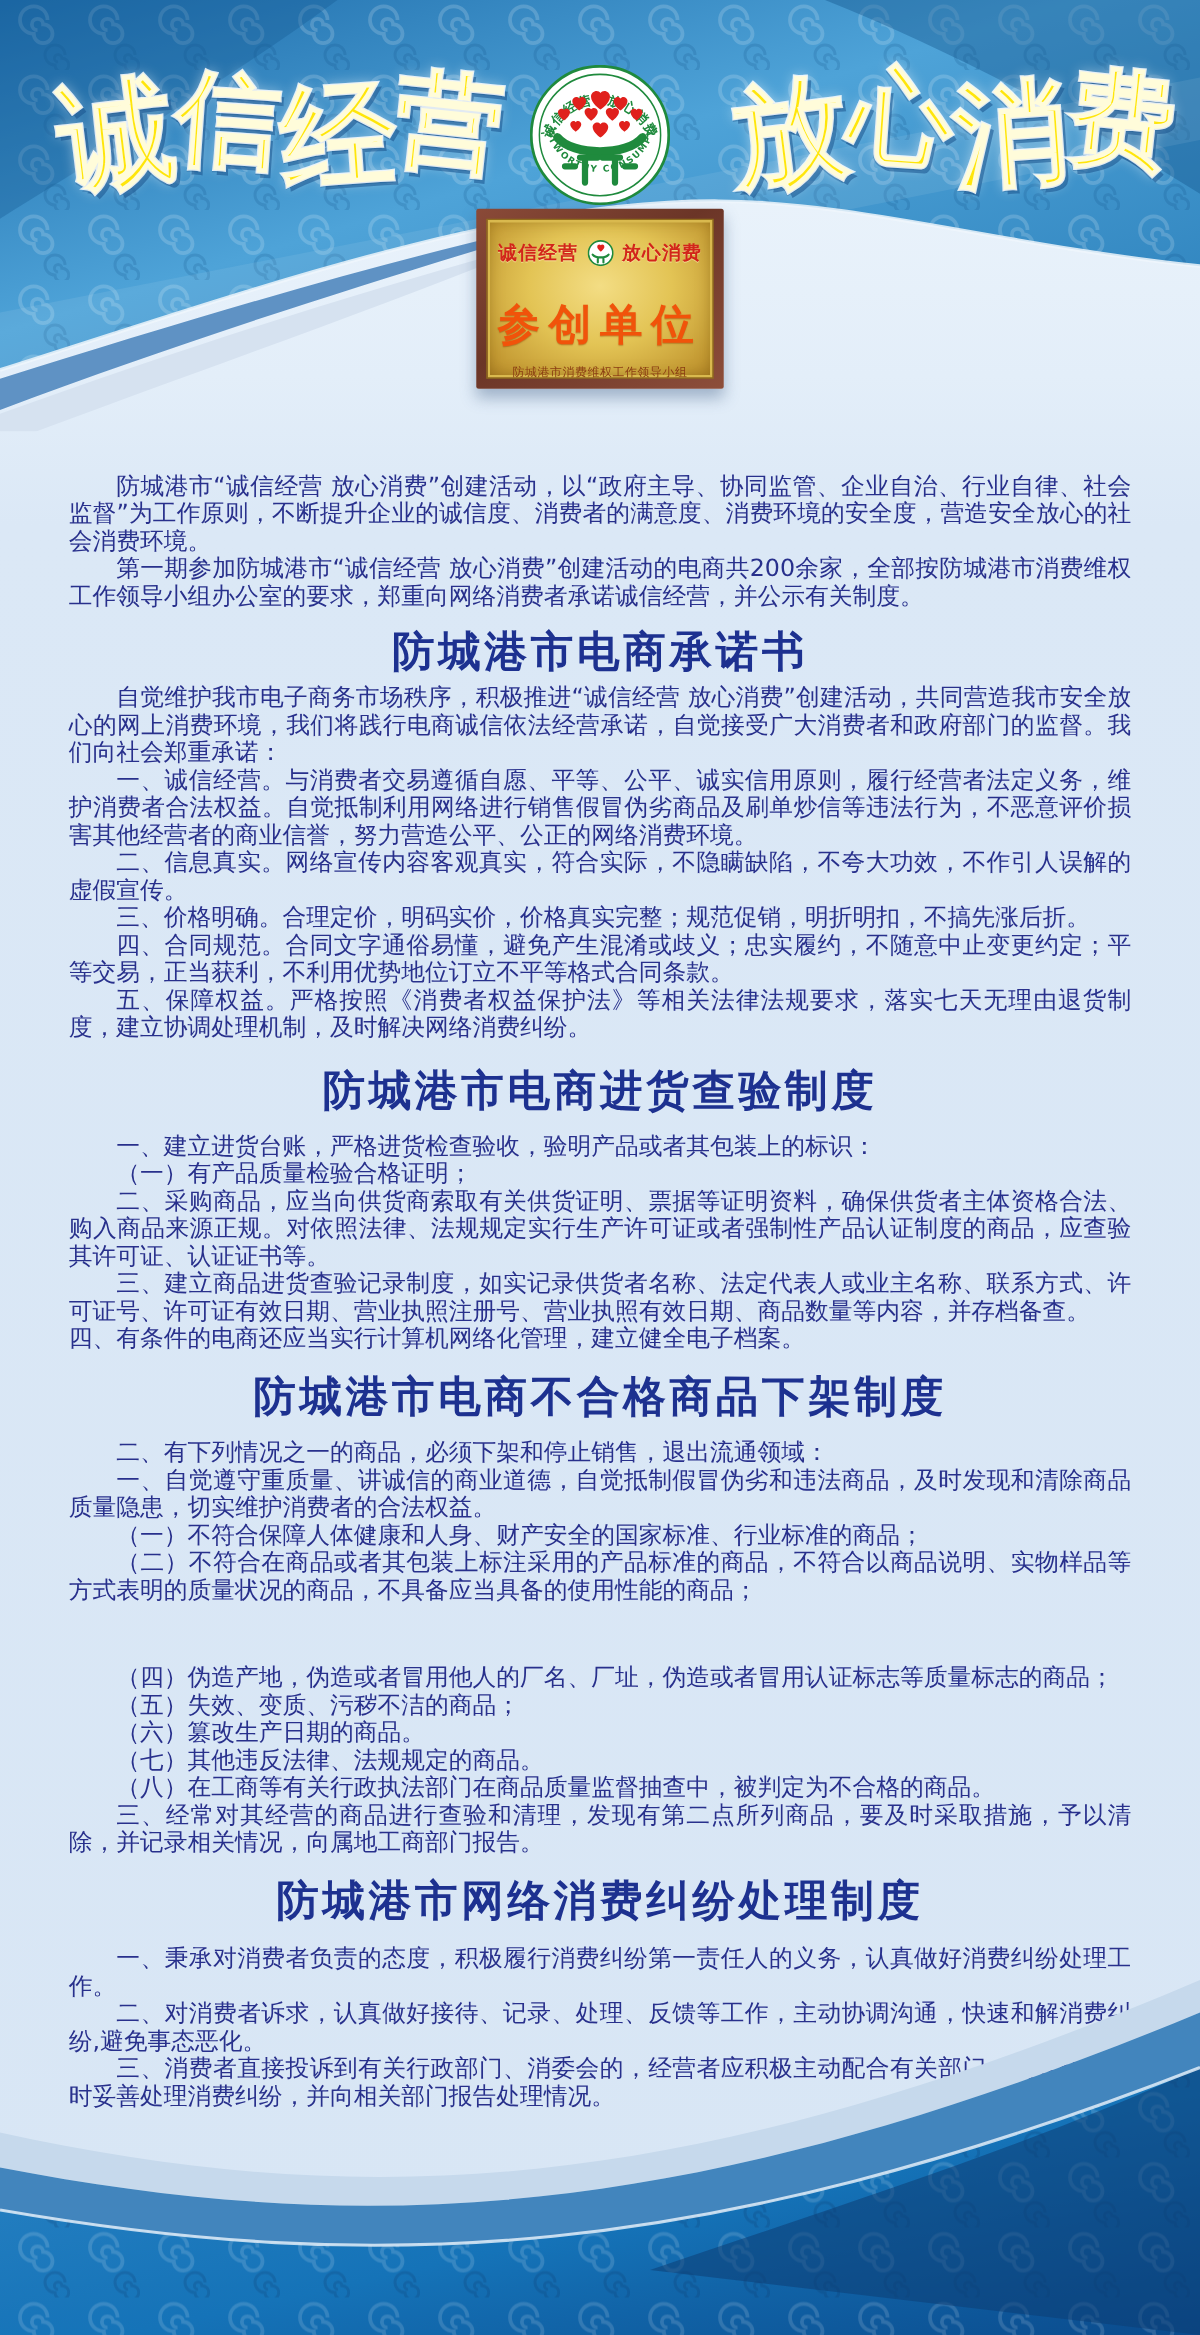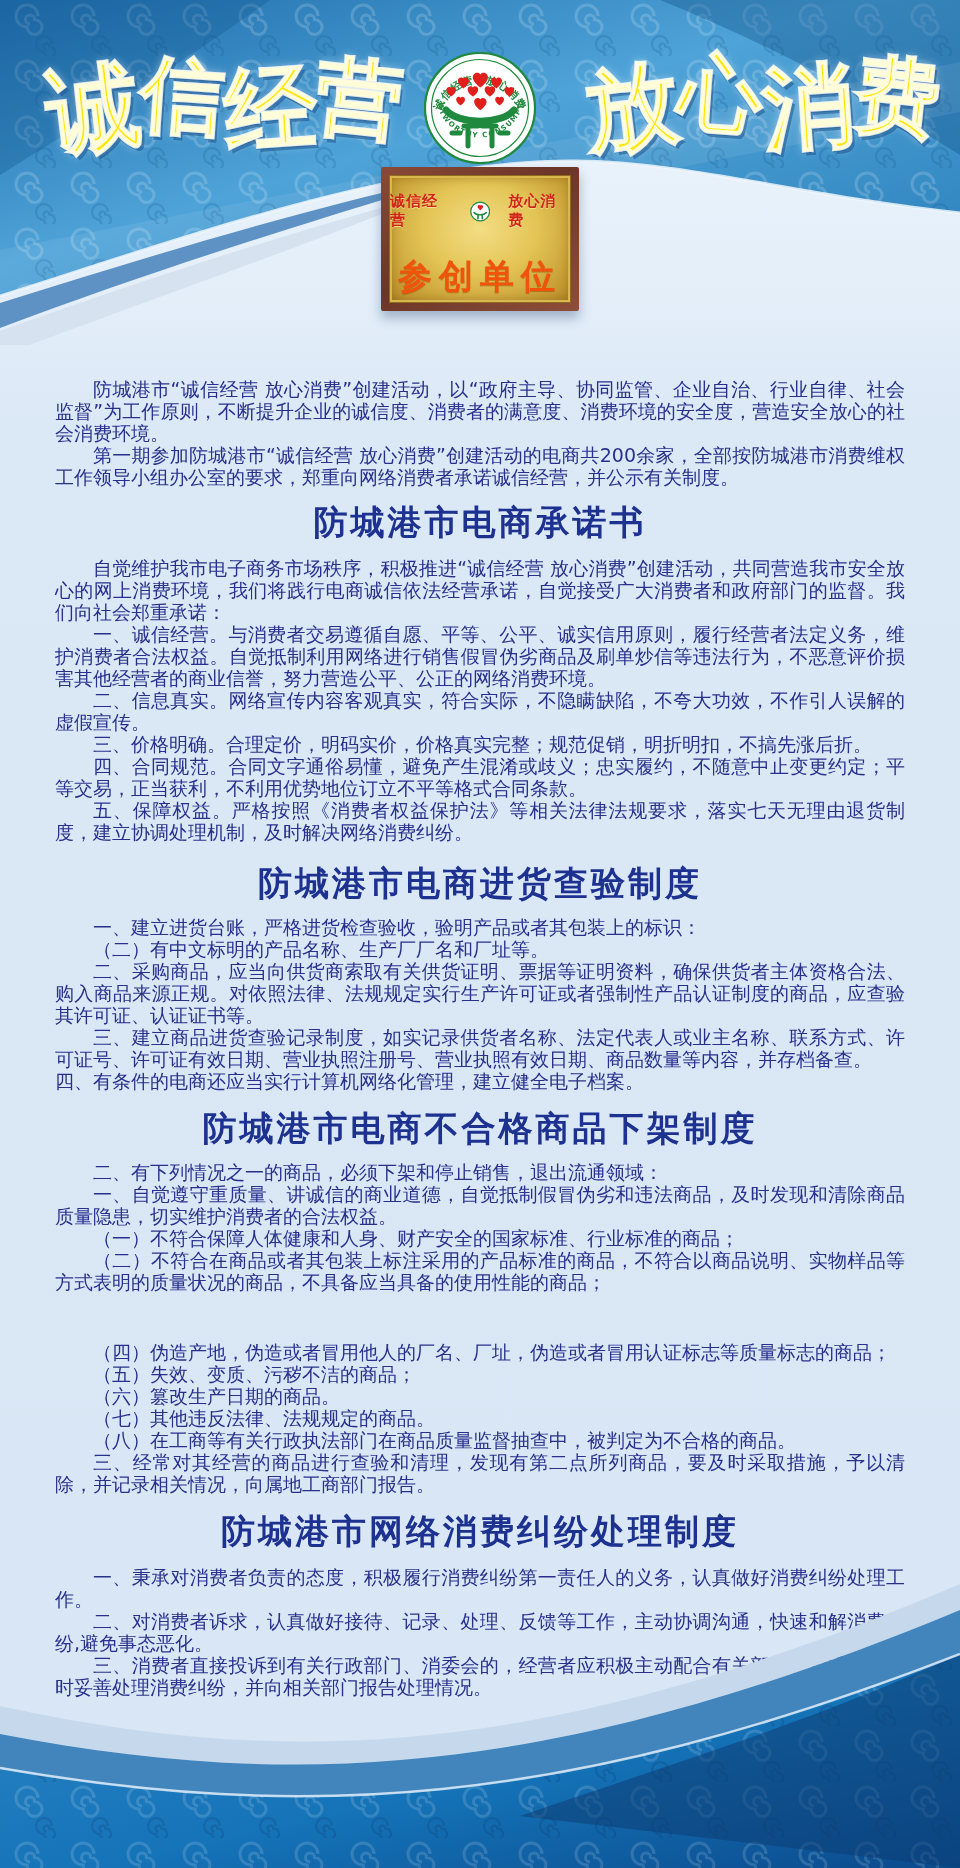--- a/index.html
+++ b/index.html
@@ -23,32 +23,32 @@
   .banner-title .t3{font-size:86px;transform:rotate(6deg) translateY(0);}
   .logo{position:absolute;left:424px;top:52px;width:112px;height:112px;}
   
   .plaque{position:absolute;left:50%;top:167px;transform:translateX(-50%);width:198px;height:144px;
     background:linear-gradient(145deg,#8a4a38 0%,#6b3527 45%,#8d4e3a 100%);
     padding:8px;border-radius:2px;box-shadow:0 7px 12px rgba(60,90,130,.40);}
   .plate{width:100%;height:100%;position:relative;overflow:hidden;
     background:radial-gradient(ellipse at 50% 42%,#f3dd84 0%,#e3c455 45%,#c49a33 85%,#b08327 100%);
     border:1px solid #8f6c1d;box-shadow:inset 0 0 0 2px #d9b94e, inset 0 0 12px rgba(120,85,10,.55);
     display:flex;flex-direction:column;align-items:center;}
-  .plate-row1{margin-top:16px;display:flex;align-items:center;gap:18px;
+  .plate-row1{margin-top:16px;display:flex;align-items:center;gap:7px;
     color:#d2251a;font-weight:bold;font-size:15px;letter-spacing:1px;
     text-shadow:0 1px 0 rgba(255,240,180,.6);}
   .plate-main{margin-top:24px;color:#f1530a;font-weight:900;font-size:34px;letter-spacing:7px;
     text-shadow:0 1px 1px rgba(140,60,0,.45);}
   .plate-sub{margin-top:10px;color:#8a3c12;font-size:9.5px;letter-spacing:.5px;line-height:1.35;text-align:right;}
   
   main.content{position:absolute;left:55px;top:378px;width:850px;color:#28308c;}
   main.content p{margin:0;font-size:19px;line-height:22px;text-align:justify;letter-spacing:0;}
   main.content h2{font-size:34px;line-height:41px;font-weight:900;color:#1d3190;text-align:center;
     letter-spacing:3px;margin:16px 0 12px;}
-  section.sec-0 h2{margin:14px 0 14px;}
+  section.sec-0 h2{margin:14px 0 4px;}
   section.sec-1 h2{margin:20px 0 12px;}
   section.sec-2 h2{margin:16px 0 12px;}
   section.sec-3 h2{margin:16px 0 14px;}
 </style>
 </head>
 <body>
 
 <div class="poster">
 
   <svg class="layer header-svg" viewBox="0 0 960 345" preserveAspectRatio="none">
@@ -154,21 +154,21 @@
         <p style="text-indent: 2em;">自觉维护我市电子商务市场秩序，积极推进“诚信经营 放心消费”创建活动，共同营造我市安全放心的网上消费环境，我们将践行电商诚信依法经营承诺，自觉接受广大消费者和政府部门的监督。我们向社会郑重承诺：</p>
         <p style="text-indent: 2em;">一、诚信经营。与消费者交易遵循自愿、平等、公平、诚实信用原则，履行经营者法定义务，维护消费者合法权益。自觉抵制利用网络进行销售假冒伪劣商品及刷单炒信等违法行为，不恶意评价损害其他经营者的商业信誉，努力营造公平、公正的网络消费环境。</p>
         <p style="text-indent: 2em;">二、信息真实。网络宣传内容客观真实，符合实际，不隐瞒缺陷，不夸大功效，不作引人误解的虚假宣传。</p>
         <p style="text-indent: 2em;">三、价格明确。合理定价，明码实价，价格真实完整；规范促销，明折明扣，不搞先涨后折。</p>
         <p style="text-indent: 2em;">四、合同规范。合同文字通俗易懂，避免产生混淆或歧义；忠实履约，不随意中止变更约定；平等交易，正当获利，不利用优势地位订立不平等格式合同条款。</p>
         <p style="text-indent: 2em;">五、保障权益。严格按照《消费者权益保护法》等相关法律法规要求，落实七天无理由退货制度，建立协调处理机制，及时解决网络消费纠纷。</p>
       </section>
       <section class="sec-1">
         <h2>防城港市电商进货查验制度</h2>
         <p style="text-indent: 2em;">一、建立进货台账，严格进货检查验收，验明产品或者其包装上的标识：</p>
-        <p style="text-indent: 2em;">（二）有中文标明的产品名称、生产厂厂名和厂址等。</p>
+        <p style="text-indent: 2em;">（一）有产品质量检验合格证明；</p>
         <p style="text-indent: 2em;">二、采购商品，应当向供货商索取有关供货证明、票据等证明资料，确保供货者主体资格合法、购入商品来源正规。对依照法律、法规规定实行生产许可证或者强制性产品认证制度的商品，应查验其许可证、认证证书等。</p>
         <p style="text-indent: 2em;">三、建立商品进货查验记录制度，如实记录供货者名称、法定代表人或业主名称、联系方式、许可证号、许可证有效日期、营业执照注册号、营业执照有效日期、商品数量等内容，并存档备查。</p>
         <p style="text-indent: 0em;">四、有条件的电商还应当实行计算机网络化管理，建立健全电子档案。</p>
       </section>
       <section class="sec-2">
         <h2>防城港市电商不合格商品下架制度</h2>
         <p style="text-indent: 2em;">二、有下列情况之一的商品，必须下架和停止销售，退出流通领域：</p>
         <p style="text-indent: 2em;">一、自觉遵守重质量、讲诚信的商业道德，自觉抵制假冒伪劣和违法商品，及时发现和清除商品质量隐患，切实维护消费者的合法权益。</p>
         <p style="text-indent: 2em;">（一）不符合保障人体健康和人身、财产安全的国家标准、行业标准的商品；</p>
         <p style="text-indent: 2em;">（二）不符合在商品或者其包装上标注采用的产品标准的商品，不符合以商品说明、实物样品等方式表明的质量状况的商品，不具备应当具备的使用性能的商品；</p>

